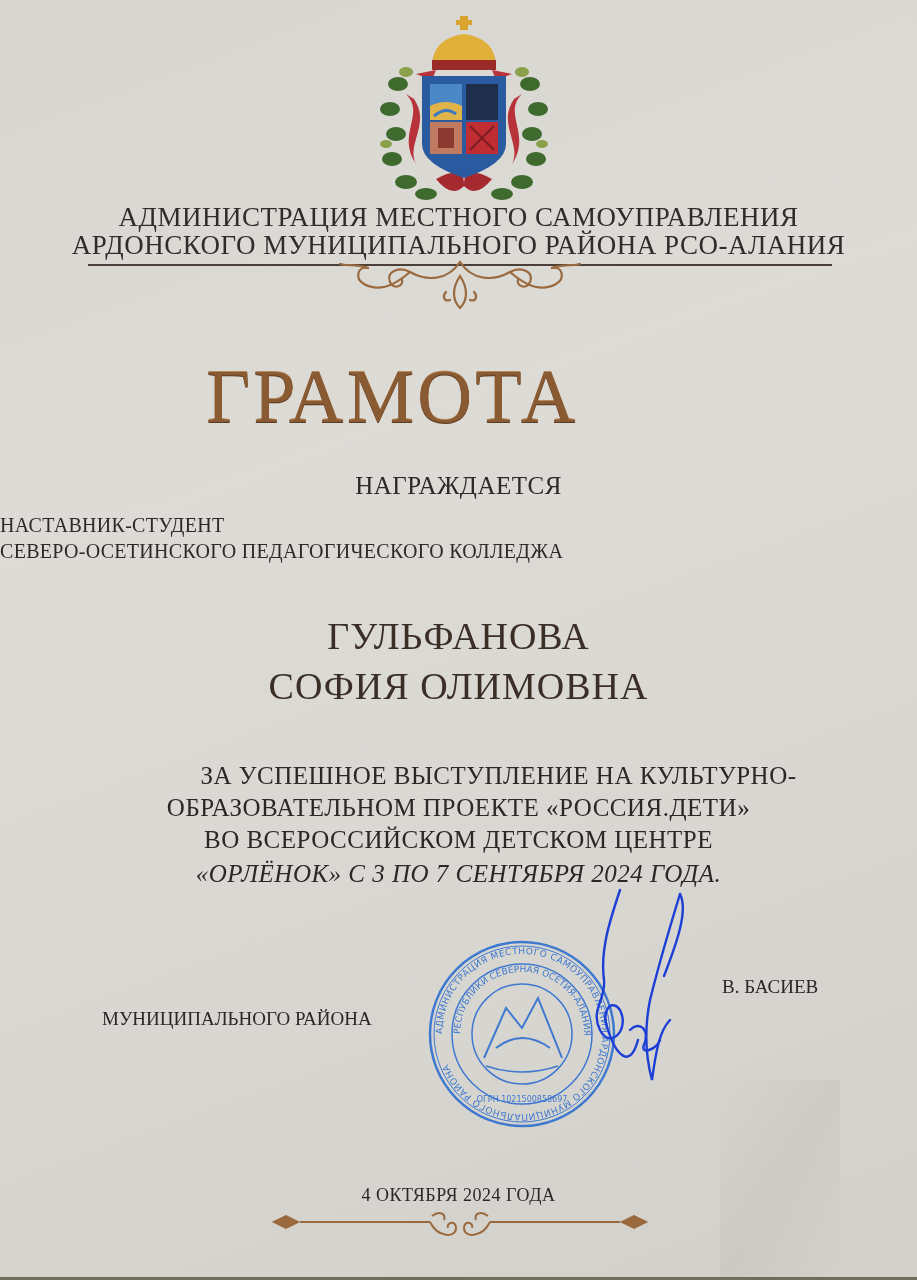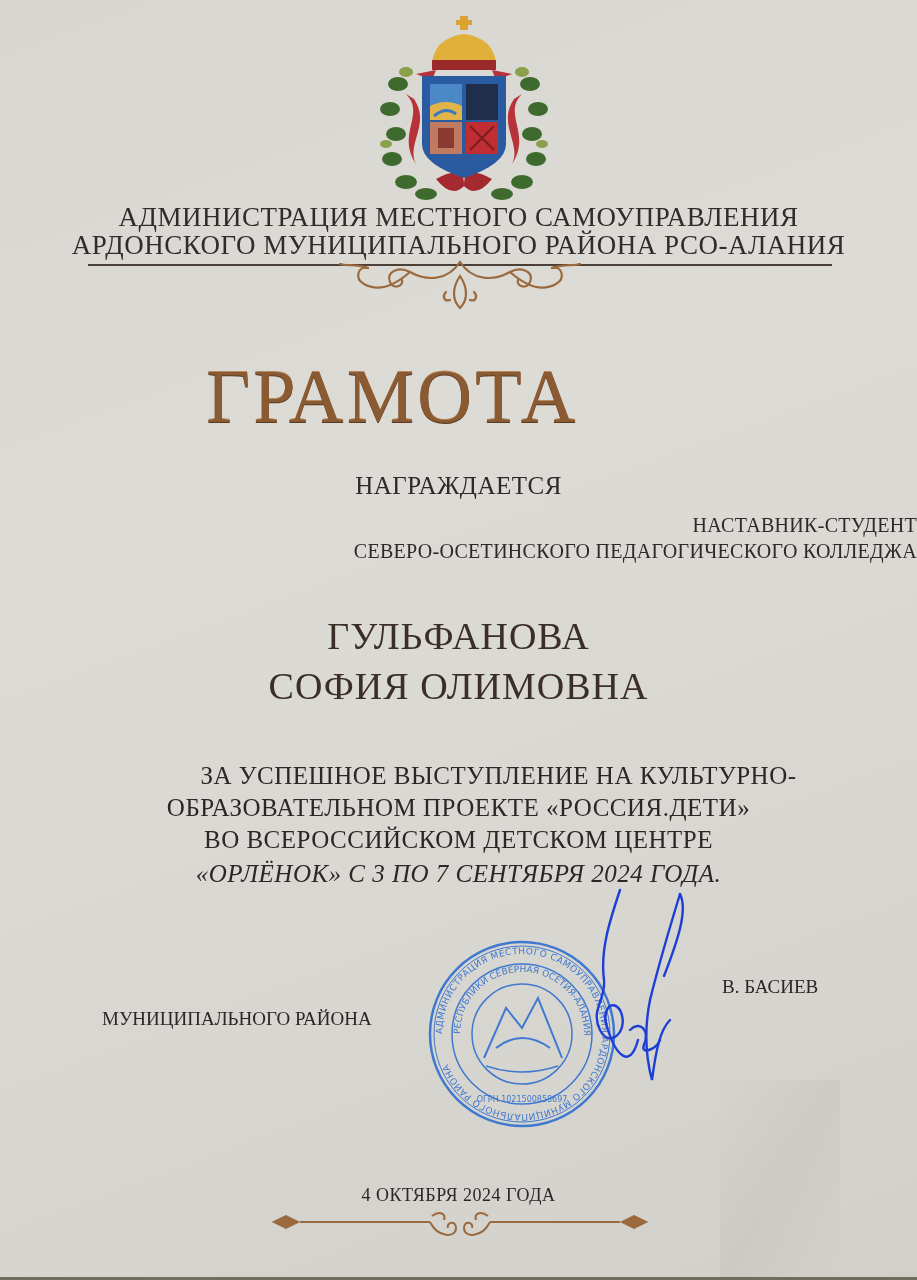--- a/index.html
+++ b/index.html
@@ -36,21 +36,21 @@
     font-family: "Liberation Serif", "DejaVu Serif", serif;
     font-size: 76px; letter-spacing: 3px; color: #8a5a32; line-height: 80px;
     text-shadow: 0 1px 0 #5a3a22, 0 -1px 0 #b58a60;
   }
 
   .awarded {
     position: absolute; left: 0; width: 917px; top: 472px; text-align: center;
     font-family: "Liberation Serif", serif; font-size: 25px; color: #2c2a28; letter-spacing: 0.5px;
   }
   .subtitle {
-    position: absolute; left: 0; width: 917px; text-align: right;
+    position: absolute; left: 0; width: 917px; text-align: left;
     font-family: "Liberation Serif", serif; font-size: 20px; color: #2c2a28; letter-spacing: 0.3px;
   }
   .sub1 { top: 514px; }
   .sub2 { top: 540px; }
 
   .name {
     position: absolute; left: 0; width: 917px; text-align: center;
     font-family: "Liberation Serif", serif; font-size: 38px; color: #3a2e27; letter-spacing: 1px;
   }
   .name1 { top: 614px; }

